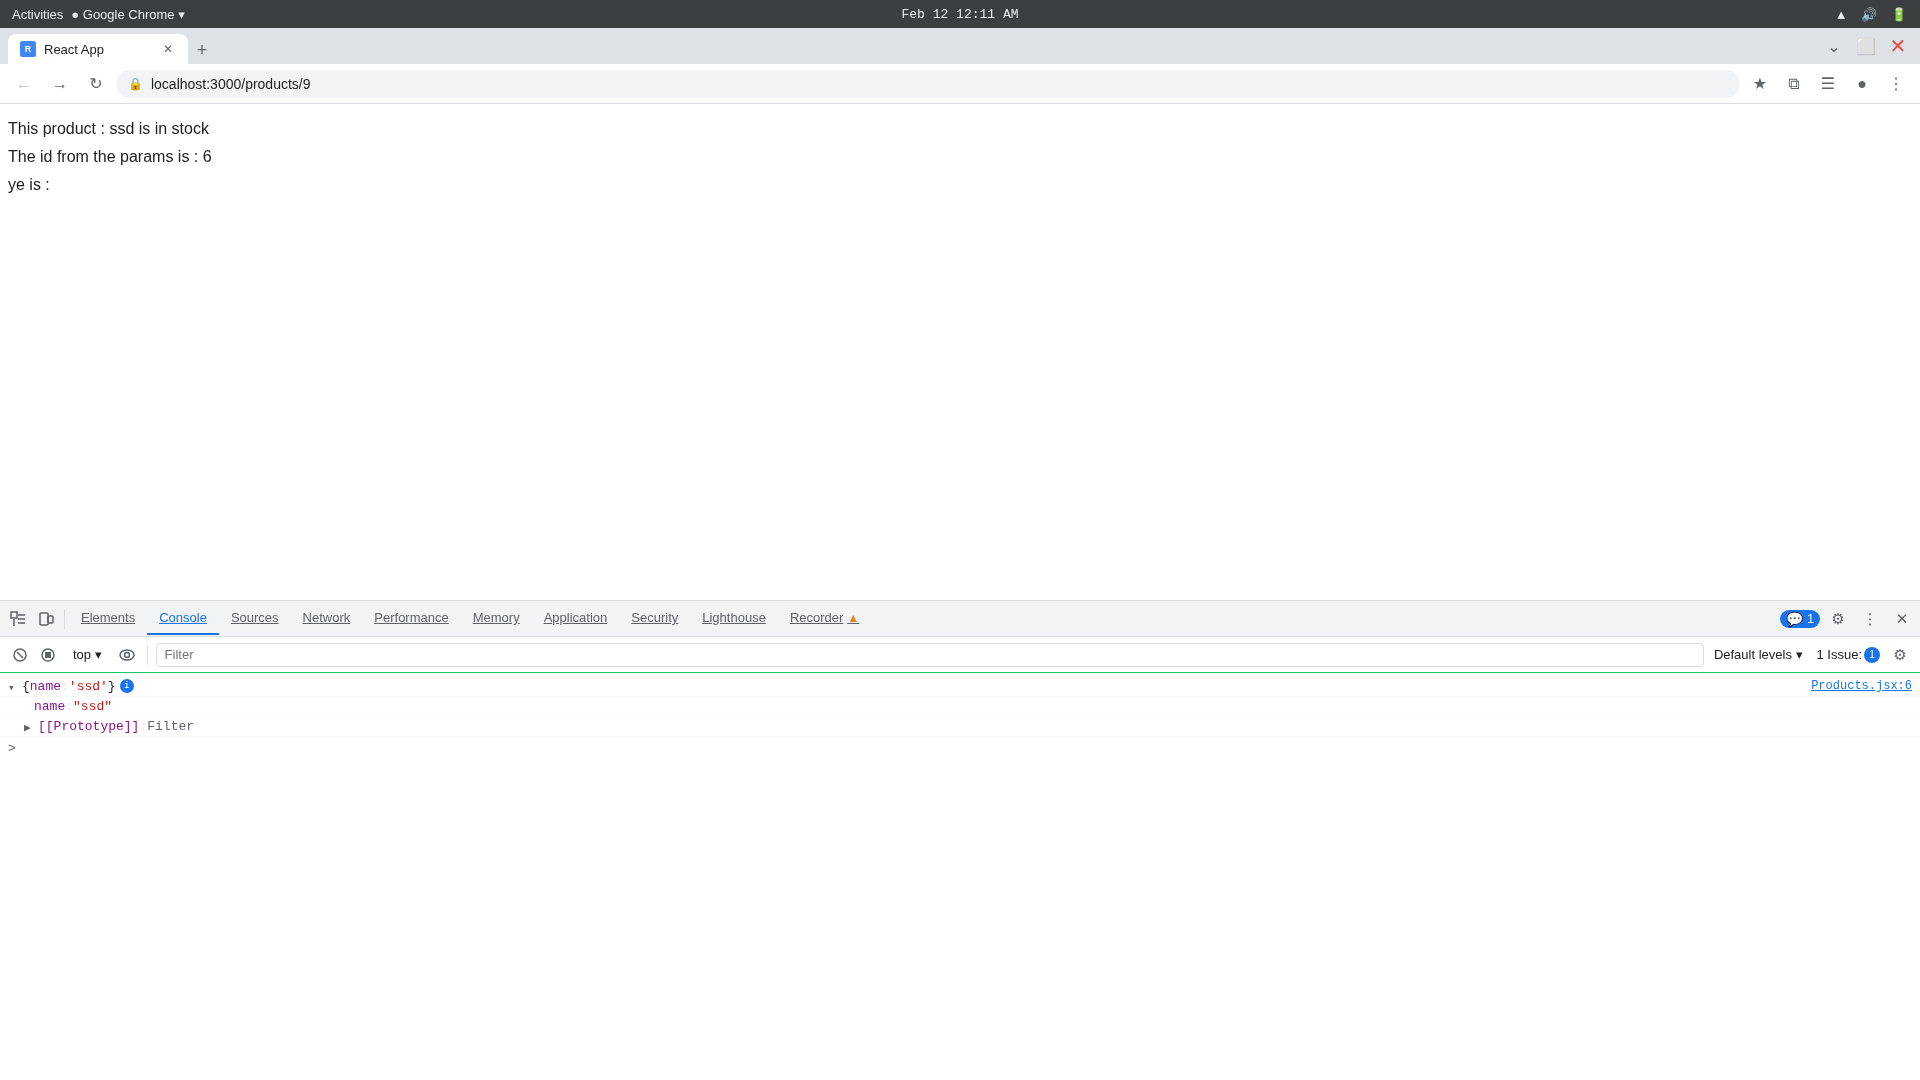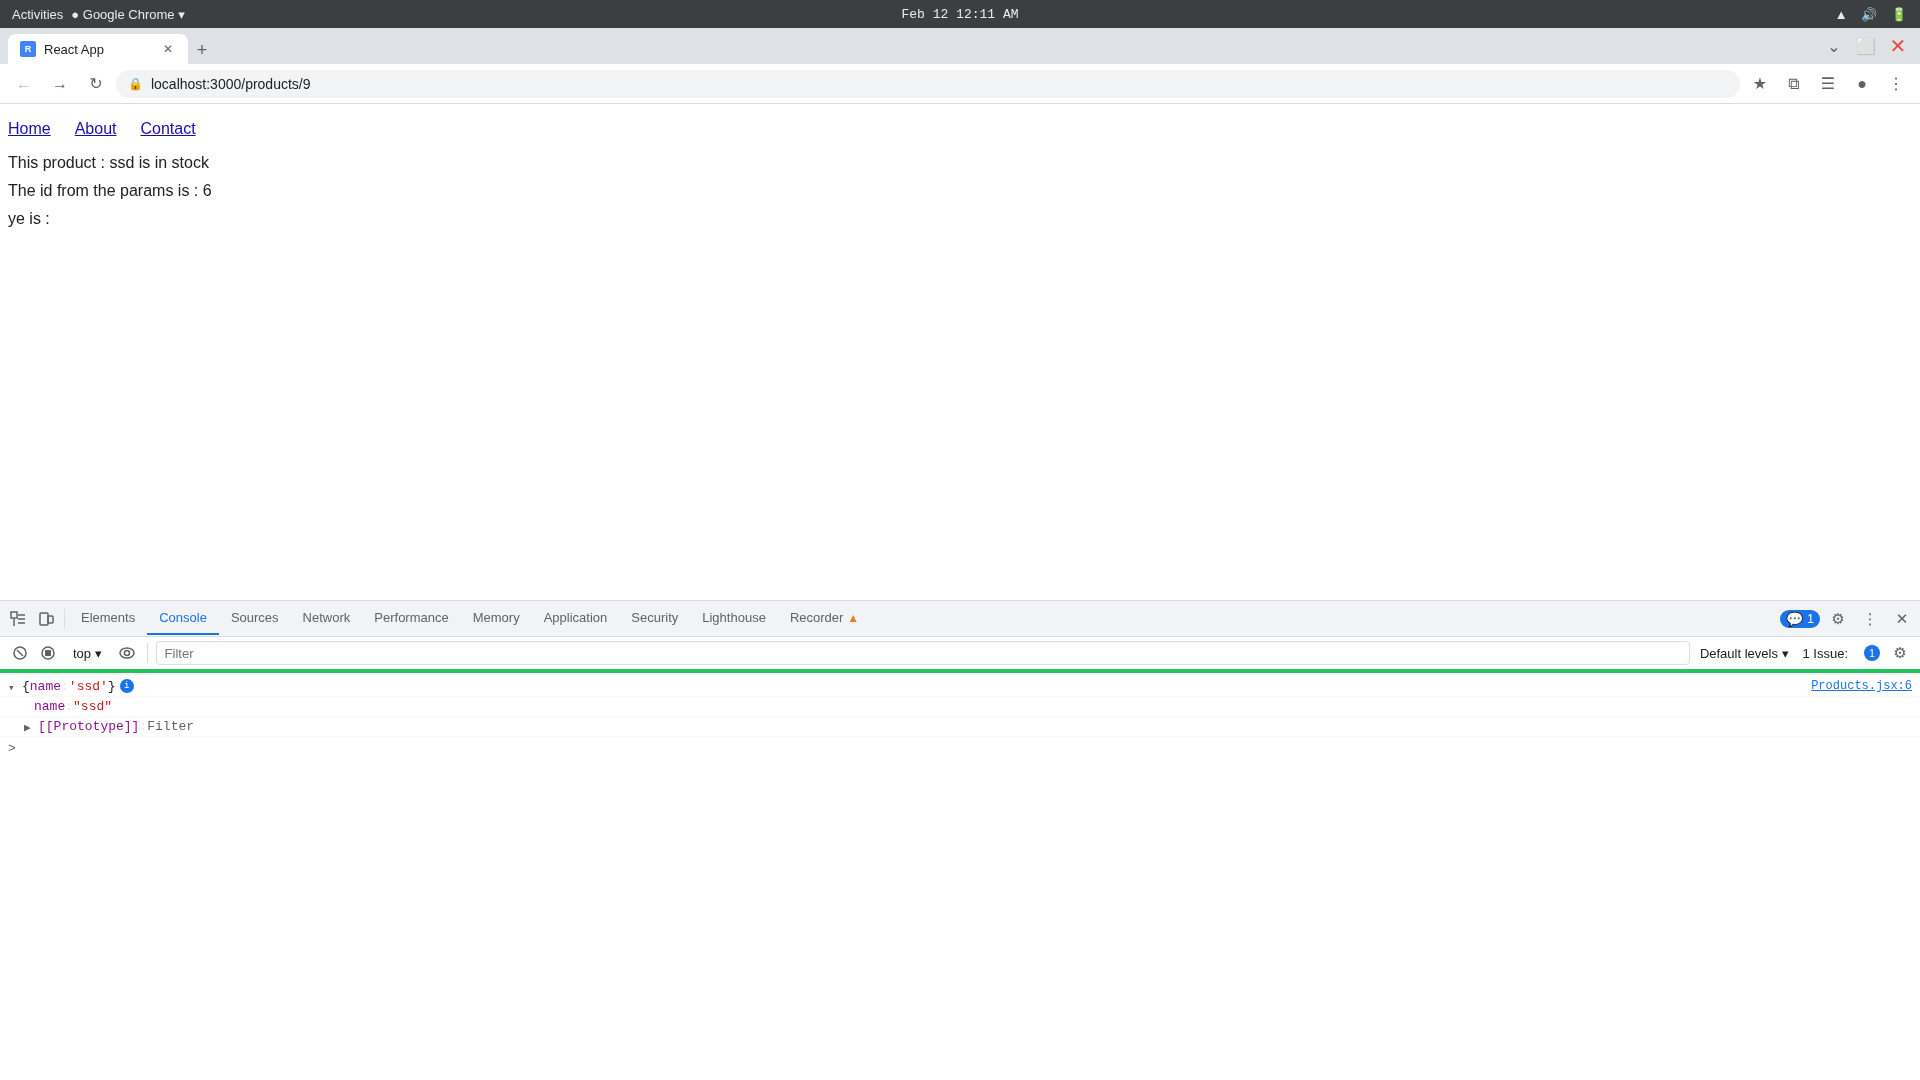--- a/index.html
+++ b/index.html
@@ -117,34 +117,35 @@
     .dt-tab {
       padding: 0 12px;
       height: 32px;
       display: flex;
       align-items: center;
       font-size: 13px;
       color: #5f6368;
       cursor: pointer;
       border-bottom: 2px solid transparent;
       white-space: nowrap;
+      text-decoration: underline;
     }
     .dt-tab.active { color: #1a73e8; border-bottom: 2px solid #1a73e8; }
     .dt-right { display: flex; align-items: center; gap: 4px; margin-left: auto; }
     .dt-badge { background: #1a73e8; color: white; border-radius: 10px; padding: 1px 6px; font-size: 12px; display: flex; align-items: center; gap: 4px; }
 
     
     .console-toolbar {
       background: #ffffff;
       height: 36px;
       display: flex;
       align-items: center;
       padding: 2px 8px;
       gap: 4px;
-      border-bottom: 4px solid #22c55e;
+      border-bottom: 1px solid #22c55e;
     }
     .console-btn { width: 24px; height: 24px; display: flex; align-items: center; justify-content: center; border-radius: 4px; cursor: pointer; color: #5f6368; font-size: 14px; }
     .top-selector {
       display: flex;
       align-items: center;
       gap: 4px;
       padding: 2px 8px;
       border-radius: 4px;
       cursor: pointer;
       font-size: 13px;
@@ -167,21 +168,21 @@
     .levels-btn {
       display: flex;
       align-items: center;
       gap: 4px;
       font-size: 13px;
       color: #202124;
       cursor: pointer;
       padding: 2px 6px;
       border-radius: 4px;
     }
-    .issue-badge { display: flex; align-items: center; gap: 16px; font-size: 13px; color: #202124; }
+    .issue-badge { display: flex; align-items: center; gap: 2px; font-size: 13px; color: #202124; }
     .issue-icon { background: #1a73e8; color: white; border-radius: 50%; width: 16px; height: 16px; display: flex; align-items: center; justify-content: center; font-size: 10px; }
     .settings-gear { width: 24px; height: 24px; display: flex; align-items: center; justify-content: center; cursor: pointer; color: #5f6368; font-size: 15px; }
 
     
     .console-output {
       flex: 1;
       background: #ffffff;
       padding: 4px 0;
       font-family: 'Courier New', Consolas, monospace;
       font-size: 13px;
@@ -259,25 +260,20 @@
     <div class="address-bar-right">
       <div class="addr-icon-btn">★</div>
       <div class="addr-icon-btn">⧉</div>
       <div class="addr-icon-btn">☰</div>
       <div class="addr-icon-btn">●</div>
       <div class="addr-icon-btn">⋮</div>
     </div>
   </div>
 
   <div class="page-content">
-    <nav class="page-nav">
-      <a>Home</a>
-      <a>About</a>
-      <a>Contact</a>
-    </nav>
     <p class="page-text">This product : ssd is in stock</p>
     <p class="page-text">The id from the params is : 6</p>
     <p class="page-text">ye is :</p>
   </div>
 
   <div class="devtools">
 
     <div class="devtools-toolbar">
       <div class="dt-icon-btn">
         <svg width="16" height="16" viewBox="0 0 16 16" fill="none" xmlns="http://www.w3.org/2000/svg">

